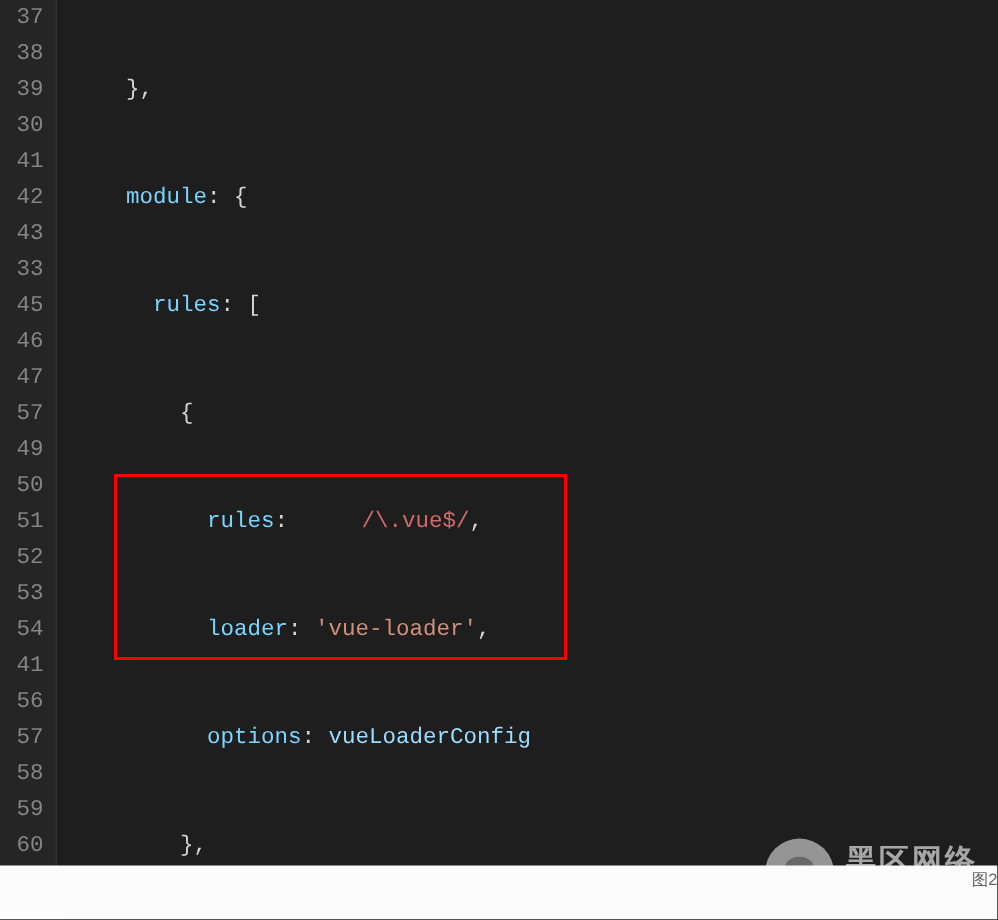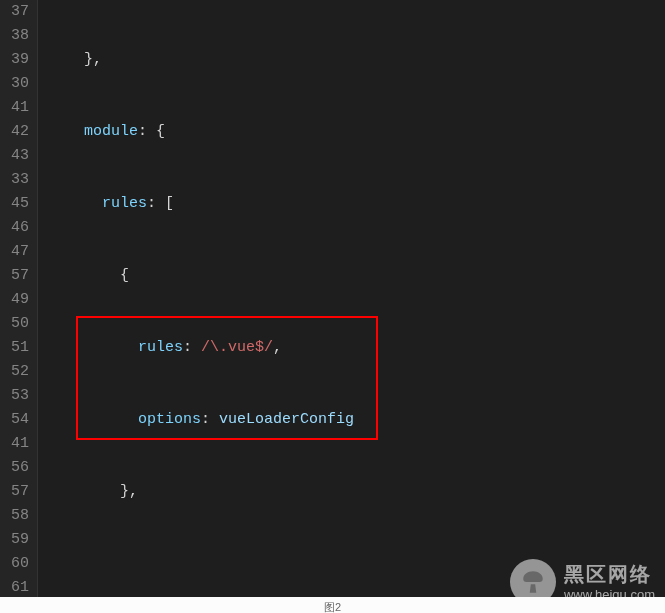--- a/index.html
+++ b/index.html
@@ -29,21 +29,21 @@
   .gutter div { height: 24px; }
   .code {
     padding-left: 10px;
     white-space: pre;
     color: #d4d4d4;
     position: relative;
   }
   .code .line { height: 24px; }
   .tok-key { color: #7dd3fc; }
   .tok-punc { color: #d4d4d4; }
-  .tok-regex { color: #d16969; }
+  .tok-regex { color: #d16969; margin-left: 40px; }
   .tok-string { color: #ce9178; }
   .tok-ident2 { color: #9cdcfe; }
   .highlight-box {
     position: absolute;
     border: 2px solid #ff0000;
     pointer-events: none;
   }
   .watermark {
     position: absolute;
     bottom: 8px;
@@ -61,23 +61,23 @@
     display: flex;
     align-items: center;
     justify-content: center;
   }
   .watermark .wm-icon svg { width: 26px; height: 26px; }
   .watermark .wm-text { color: #e0e0e0; font-family: sans-serif; font-size: 13px; line-height: 1.3; }
   .watermark .wm-text .big { font-size: 20px; font-weight: bold; letter-spacing: 2px; }
   .figcap-bar {
     position: absolute;
     bottom: 0; left: 0; right: 0;
-    height: 16px;
+    height: 36px;
     background: #fcfcfc;
-    text-align: center;
+    text-align: right;
     font-family: sans-serif;
     font-size: 11px;
     color: #666;
     line-height: 20px;
   }
 </style>
 </head>
 <body>
 
 <div class="editor">
@@ -107,20 +107,21 @@
       <div>59</div>
       <div>60</div>
       <div>61</div>
     </div>
   <div class="code">
     <div class="line"><span class="tok-punc">    },</span></div>
     <div class="line"><span>    </span><span class="tok-key">module</span><span class="tok-punc">: {</span></div>
     <div class="line"><span>      </span><span class="tok-key">rules</span><span class="tok-punc">: [</span></div>
     <div class="line"><span class="tok-punc">        {</span></div>
     <div class="line"><span>          </span><span class="tok-key">rules</span><span class="tok-punc">: </span><span class="tok-regex">/\.vue$/</span><span class="tok-punc">,</span></div>
+    <div class="line"><span>          </span><span class="tok-key">loader</span><span class="tok-punc">: </span><span class="tok-string">'vue-loader'</span><span class="tok-punc">,</span></div>
     <div class="line"><span>          </span><span class="tok-key">options</span><span class="tok-punc">: </span><span class="tok-ident2">vueLoaderConfig</span></div>
     <div class="line"><span class="tok-punc">        },</span></div>
     
     
     
     
     
     
     
     

